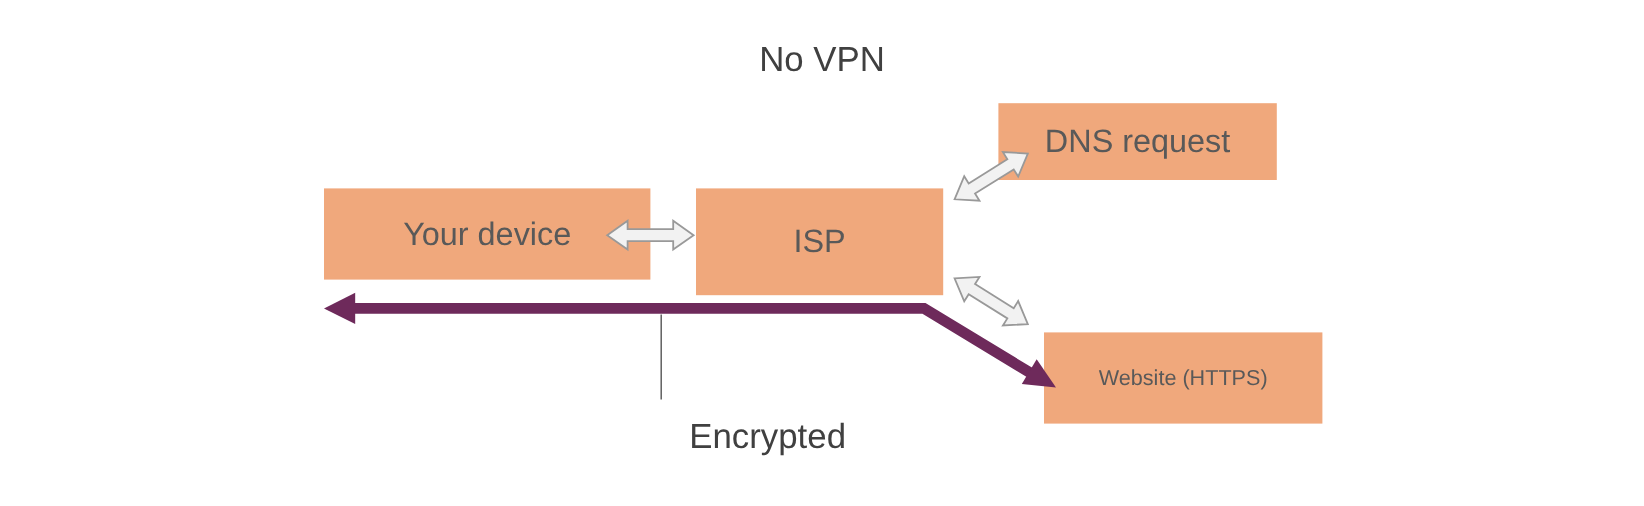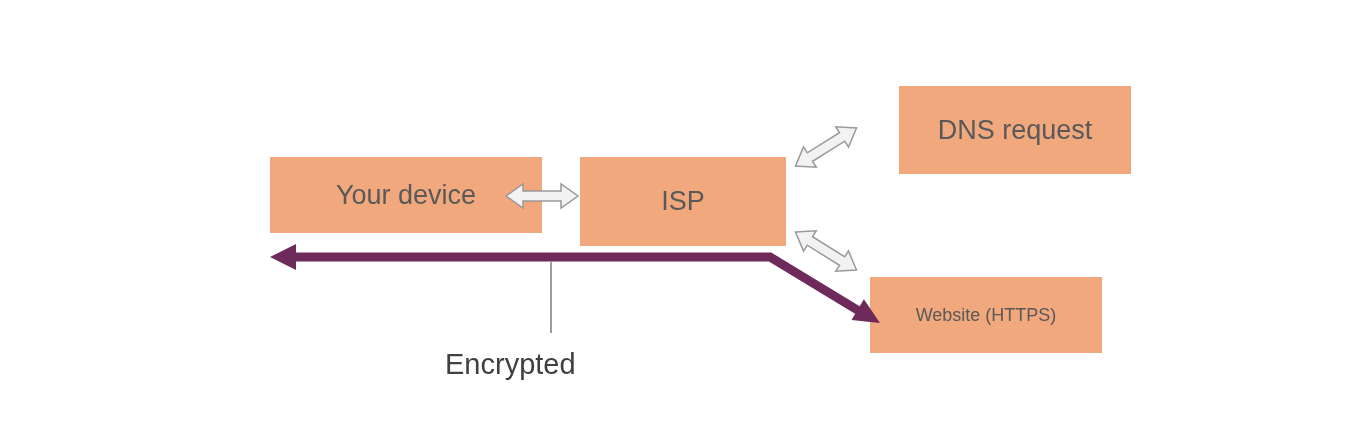--- a/index.html
+++ b/index.html
@@ -30,47 +30,48 @@
     align-items: center;
     justify-content: center;
     background: #F0A87C;
     color: #595959;
     font-size: 27px;
     text-align: center;
     z-index: 1;
   }
   .node-your-device { left: 270px; top: 157px; width: 272px; height: 76px; }
   .node-isp         { left: 580px; top: 157px; width: 206px; height: 89px; }
-  .node-dns         { left: 899px; top: 86px;  width: 232px; height: 88px; }
+  .node-dns         { left: 832px; top: 86px;  width: 232px; height: 64px; }
   .node-website     { left: 870px; top: 277px; width: 232px; height: 76px; font-size: 18px; }
   .arrow-layer {
     position: absolute;
     left: 0;
     top: 0;
     width: 1370px;
     height: 422px;
     z-index: 2;
     pointer-events: none;
   }
   .encrypted-label {
     position: absolute;
     left: 445px;
     top: 348px;
     width: 260px;
-    text-align: left;
+    text-align: right;
     font-size: 29px;
     color: #404040;
     z-index: 3;
   }
 </style>
 </head>
 <body>
 
 <div class="canvas">
 
+  <div class="diagram-title">No VPN</div>
 
   <div class="node-box node-your-device">
     <span>Your device</span>
   </div>
 
   <div class="node-box node-isp">
     <span>ISP</span>
   </div>
 
   <div class="node-box node-dns">

